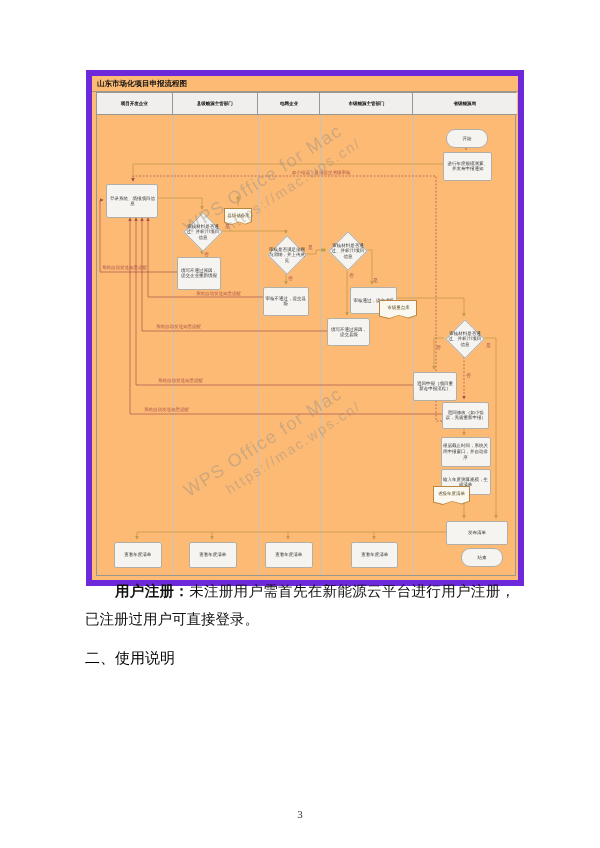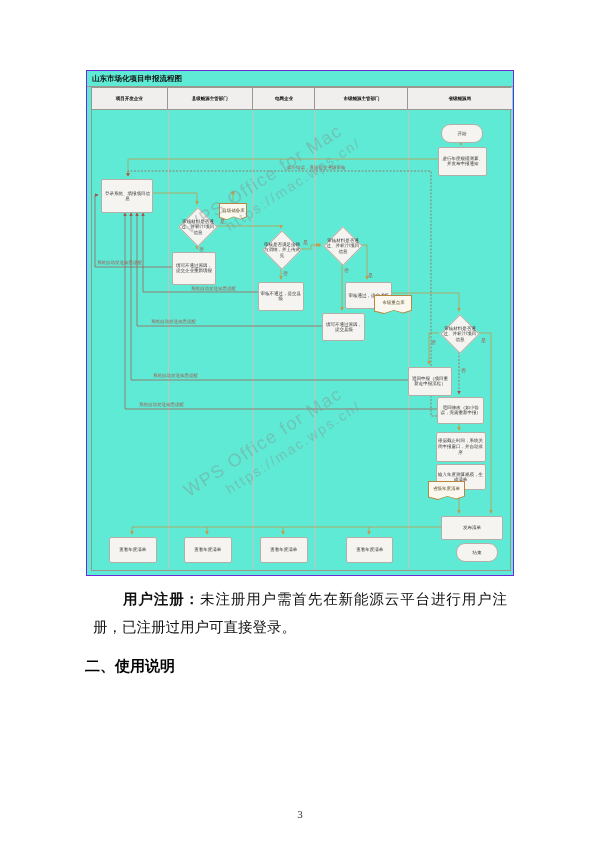--- a/index.html
+++ b/index.html
@@ -1,20 +1,20 @@
 <!DOCTYPE html>
 <html><head>
 <meta charset="utf-8">
 <style>
   html,body{margin:0;padding:0;background:#fff;}
   .page{position:relative;width:600px;height:848px;background:#fff;overflow:hidden;
         font-family:"Liberation Sans",sans-serif;}
   
   .fc{position:absolute;left:86px;top:70px;width:426px;height:504px;
-      border:1px solid #6d28d9;background:#5eead4;box-sizing:content-box;}
+      border:6px solid #6d28d9;background:#fdba74;box-sizing:content-box;}
   .fc-title{position:absolute;left:0;top:0;right:0;height:15px;border-bottom:1px solid #9a978f;
             display:flex;align-items:center;padding-left:5px;}
   .fc-title span{font-size:7.5px;font-weight:bold;color:#111;}
   .fc-body{position:absolute;left:4px;top:16px;width:420px;height:484px;border:1px solid #9a978f;box-sizing:border-box;}
   .fc-h{position:absolute;top:0;height:22px;background:#f0efed;border-right:1px solid #9a978f;
         border-bottom:1px solid #9a978f;display:flex;align-items:center;justify-content:center;box-sizing:border-box;}
   .fc-h .t{font-weight:bold;}
   .vline{position:absolute;top:22px;bottom:0;width:0;border-left:1px solid #c6c3bc;}
   .wires{position:absolute;left:0;top:0;width:426px;height:504px;pointer-events:none;}
   
@@ -37,24 +37,24 @@
        transform:scale(0.5);transform-origin:0 0;z-index:11;}
   .yn{position:absolute;font-size:9px;color:#a8514a;transform:scale(0.55);transform-origin:0 0;z-index:11;}
   
   .wm{position:absolute;z-index:40;transform:rotate(-33deg);color:#8a8a8a;opacity:0.40;
       pointer-events:none;white-space:nowrap;}
   .wm .l1{font-size:18px;letter-spacing:1.5px;}
   .wm .l2{font-size:14px;letter-spacing:2px;margin-left:36px;margin-top:2px;}
   
   .body-text{position:absolute;left:85px;top:577px;width:430px;color:#111;
              font-family:"Liberation Serif","DejaVu Serif",serif;}
-  .body-text p{margin:8px;font-size:14.5px;line-height:28px;text-align:justify;text-indent:30px;}
+  .body-text p{margin:0;font-size:14.5px;line-height:28px;text-align:justify;text-indent:30px;}
   .body-text p.p2{margin-top:13px;}
   .lead{font-weight:bold;}
-  .heading{margin-top:16px;font-family:"Liberation Sans",sans-serif;font-weight:bold;
+  .heading{margin-top:16px;font-family:"Liberation Sans",sans-serif;font-weight:normal;
            font-size:15px;color:#000;}
   .pagenum{position:absolute;left:0;right:0;top:808px;text-align:center;font-size:11px;
            font-family:"Liberation Serif","DejaVu Serif",serif;color:#333;}
 </style>
 </head>
 <body>
 
 <div class="page">
 
   <div class="fc">

